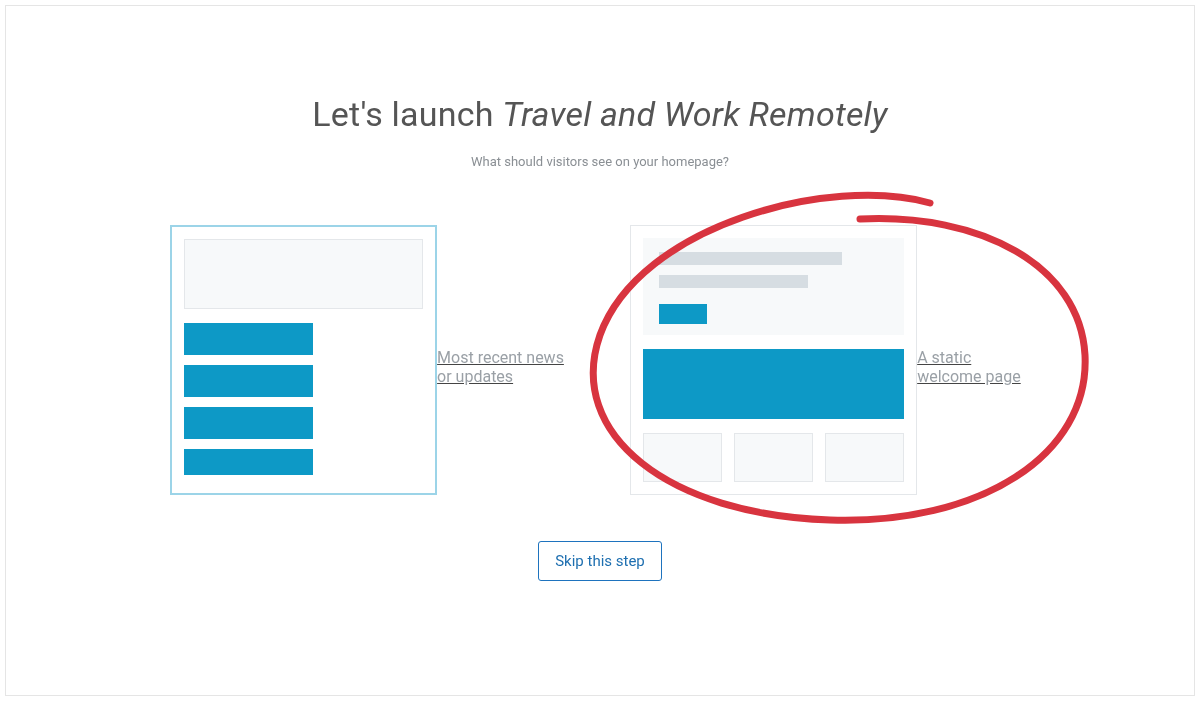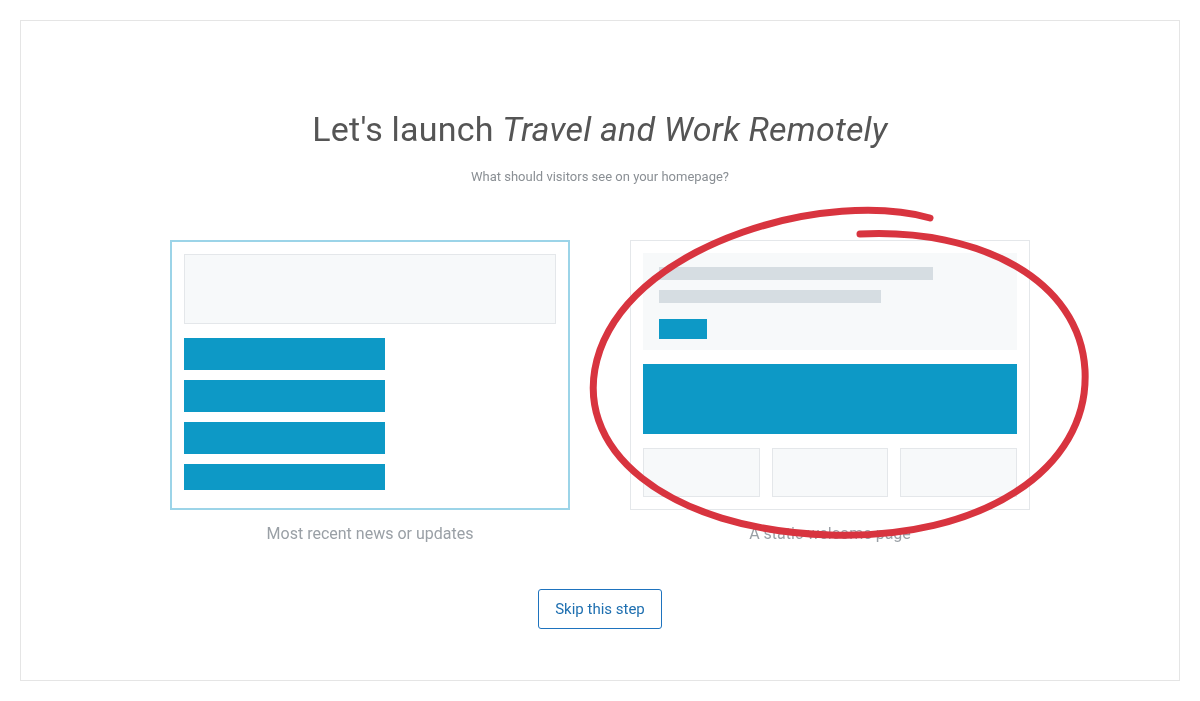--- a/index.html
+++ b/index.html
@@ -6,21 +6,21 @@
   html, body {
     width: 1200px;
     height: 701px;
     font-family: -apple-system, BlinkMacSystemFont, "Segoe UI", Roboto, "Helvetica Neue", Arial, sans-serif;
     background: #ffffff;
     color: #444;
   }
   .outer {
     width: 1200px;
     height: 701px;
-    padding: 20px;
+    padding: 5px;
   }
   .panel {
     width: 100%;
     height: 100%;
     border: 1px solid #e5e5e5;
     background: #fff;
     display: flex;
     flex-direction: column;
     align-items: center;
     padding-top: 88px;
@@ -40,25 +40,26 @@
     font-weight: 400;
   }
   .options {
     margin-top: 56px;
     display: flex;
     gap: 60px;
     position: relative;
   }
   .option {
     display: flex;
-    flex-direction: column;
+    flex-direction: row;
     align-items: center;
     width: 400px;
     cursor: pointer;
     position: relative;
+    text-decoration: underline;
   }
   .option-caption {
     margin-top: 14px;
     font-size: 16px;
     color: #9aa0a6;
   }
 
   
   .preview-a {
     width: 400px;

